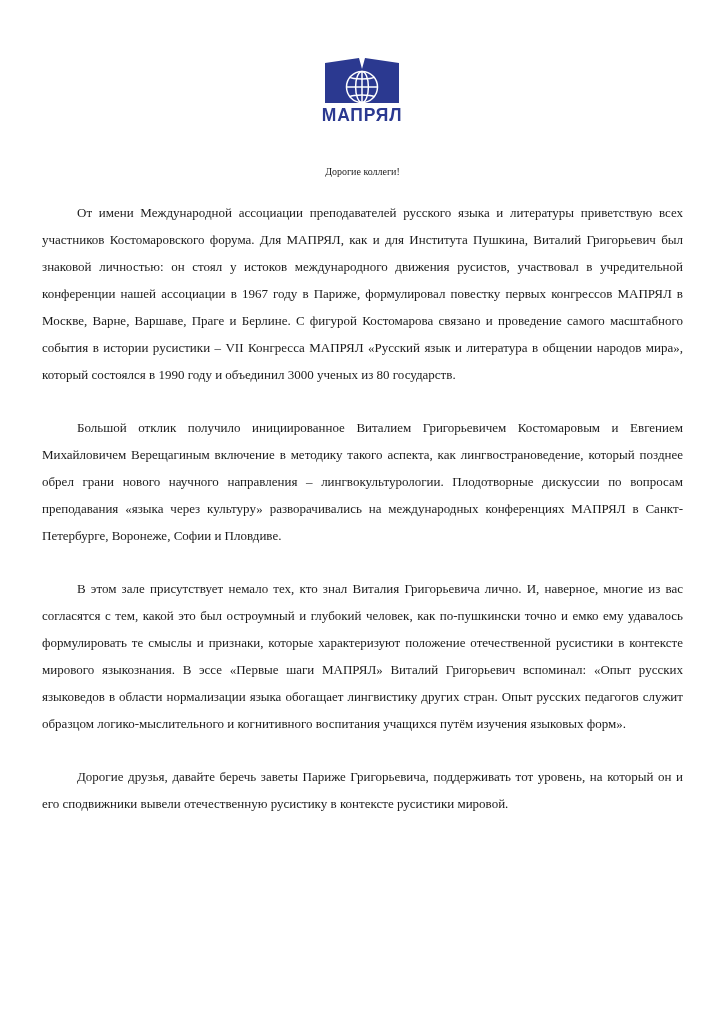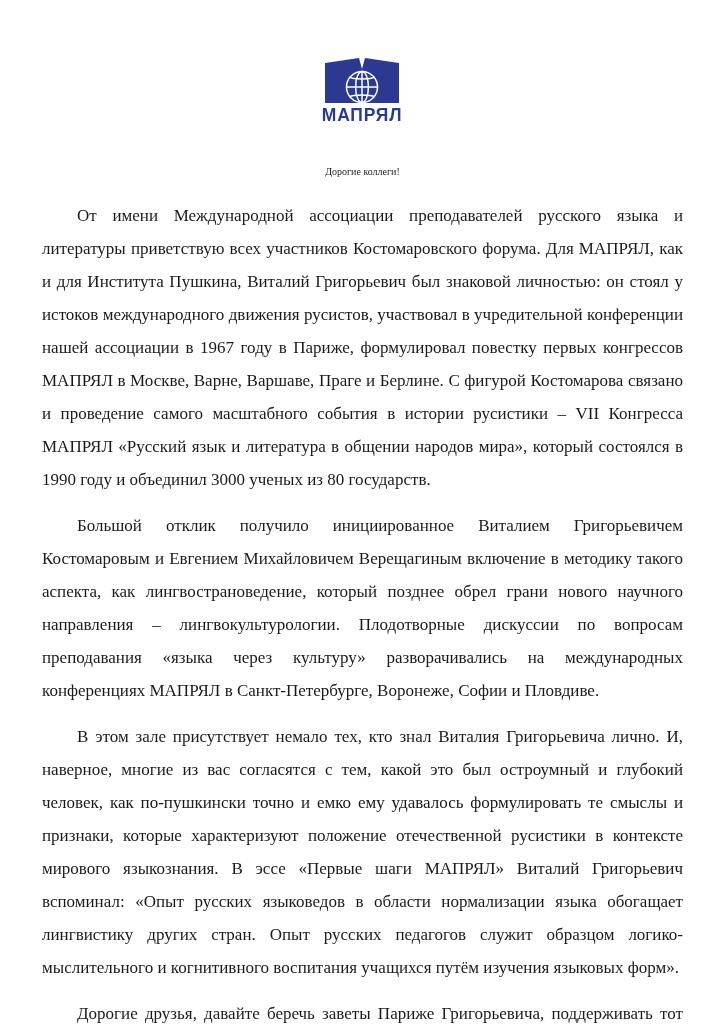--- a/index.html
+++ b/index.html
@@ -63,27 +63,27 @@
     text-align: center;
     font-size: 10px;
     line-height: 24.5px;
     margin: 0 0 14px 0;
   }
 
   p.para {
     margin: 0;
     text-align: justify;
     text-justify: inter-word;
-    font-size: 17px;
-    line-height: 33px;
+    font-size: 13px;
+    line-height: 27px;
     text-indent: 35px;
     hyphens: none;
   }
   p.para + p.para {
-    margin-top: 13px;
+    margin-top: 26px;
   }
 </style>
 </head>
 <body>
 
 <div class="page">
 
   <div class="logo-block">
     <svg class="logo-mark" viewBox="0 0 78 50" aria-hidden="true">
 

